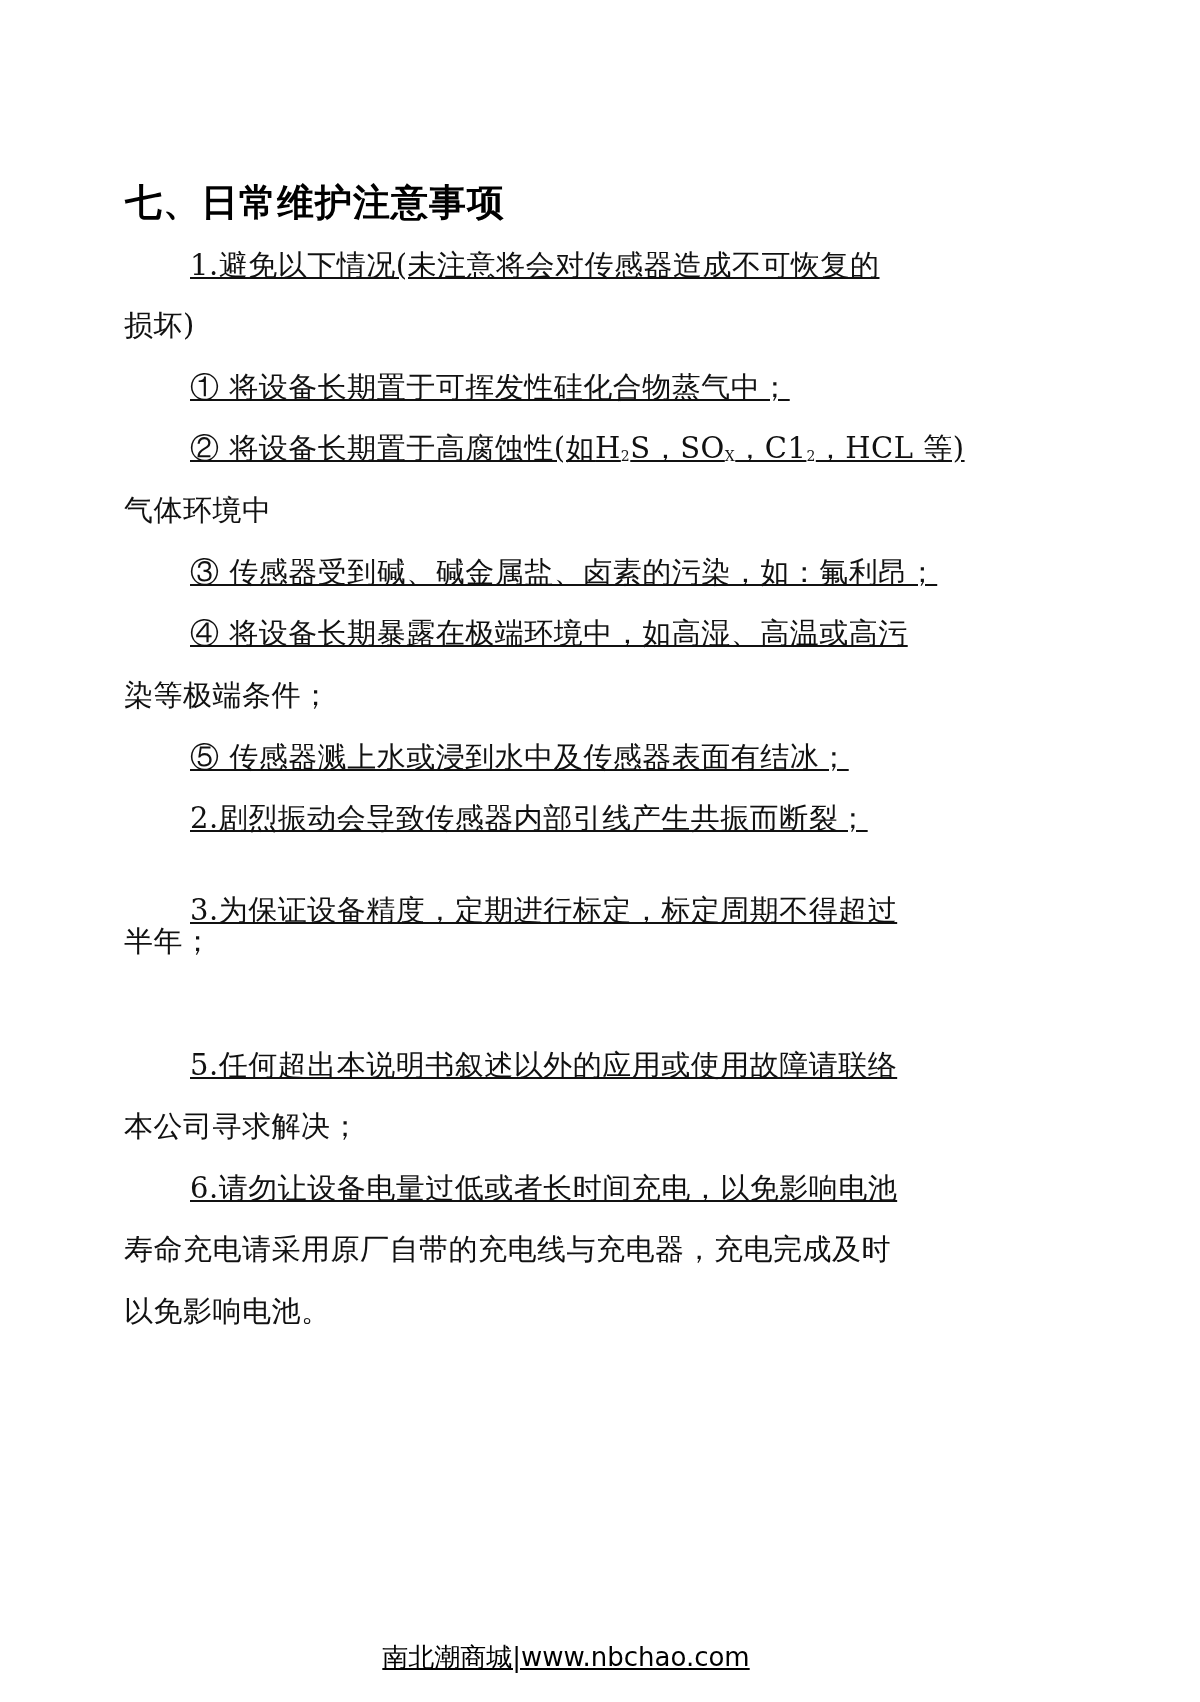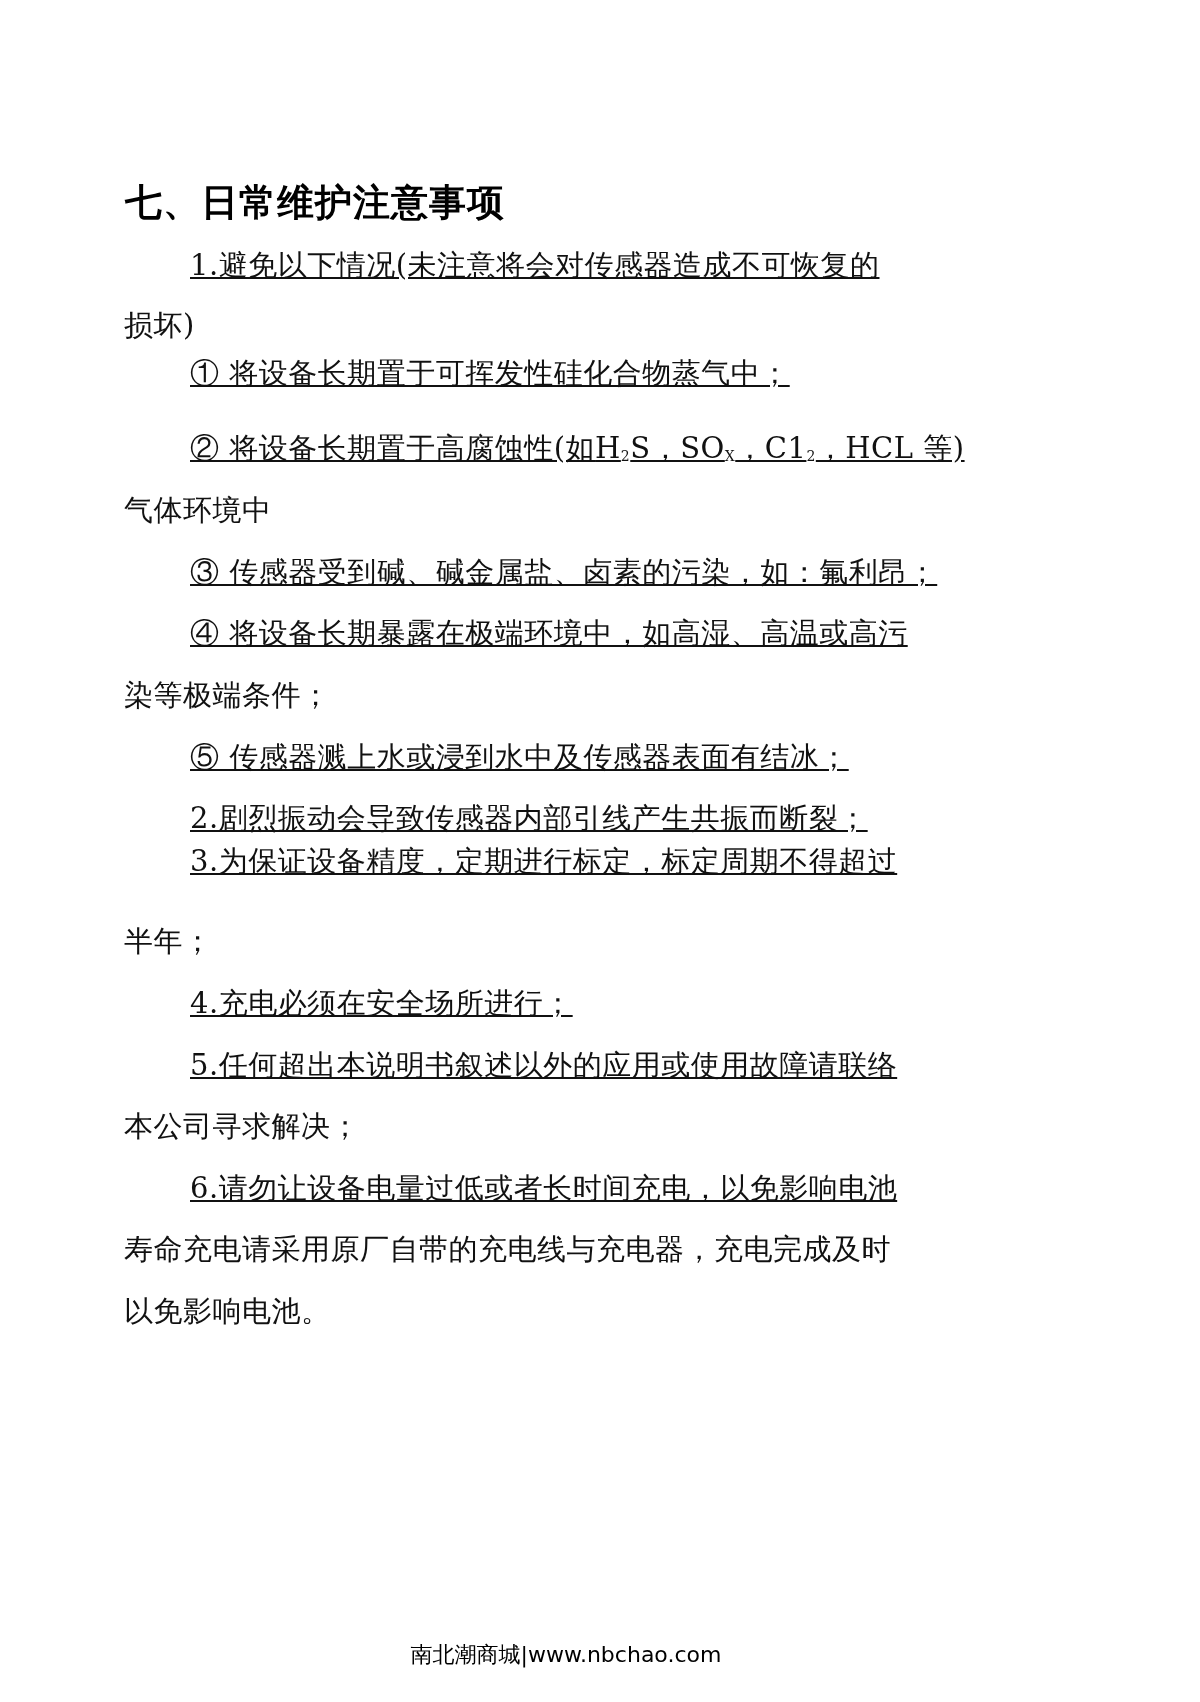--- a/index.html
+++ b/index.html
@@ -7,49 +7,48 @@
            font-family: "DejaVu Serif", "Liberation Serif", serif; color: #111; }
     .page { position: absolute; left: 0; top: 0; width: 1200px; height: 1702px; }
     .title { position: absolute; left: 125px; top: 178px; font-family: Liberation Serif, serif;
              font-weight: bold; font-size: 37px; letter-spacing: 1px; color: #000; }
     .line { position: absolute; font-size: 29px; line-height: 40px; white-space: nowrap; color: #111;
             letter-spacing: 0.5px; }
     .indent { left: 190px; text-decoration: underline; }
     .flush { left: 124px; text-align: right; }
     sub { font-size: 14px; vertical-align: -3px; }
     .footer { position: absolute; left: 0; width: 1132px; top: 1640px; text-align: center;
-              font-family: "DejaVu Sans", sans-serif; font-size: 22px; color: #000; }
+              font-family: "DejaVu Sans", sans-serif; font-size: 26px; color: #000; text-decoration: underline; }
   </style>
 </head>
 <body>
 
 <div class="page">
   <div class="title">七、日常维护注意事项</div>
 
   <div class="line indent" style="top:245px">1.避免以下情况(未注意将会对传感器造成不可恢复的</div>
   <div class="line flush" style="top:305px">损坏)</div>
 
-  <div class="line indent" style="top:353px">① 将设备长期置于可挥发性硅化合物蒸气中；</div>
+  <div class="line indent" style="top:367px">① 将设备长期置于可挥发性硅化合物蒸气中；</div>
 
   <div class="line indent" style="top:428px"><span>② 将设备长期置于高腐蚀性(如</span><span>H</span><sub>2</sub><span>S，SO</span><sub>X</sub><span>，C1</span><sub>2</sub><span>，HCL 等)</span></div>
   <div class="line flush" style="top:490px">气体环境中</div>
 
   <div class="line indent" style="top:552px">③ 传感器受到碱、碱金属盐、卤素的污染，如：氟利昂；</div>
 
   <div class="line flush" style="top:675px">染等极端条件；</div>
   <div class="line indent" style="top:613px">④ 将设备长期暴露在极端环境中，如高湿、高温或高污</div>
 
   <div class="line indent" style="top:737px">⑤ 传感器溅上水或浸到水中及传感器表面有结冰；</div>
 
   <div class="line indent" style="top:798px">2.剧烈振动会导致传感器内部引线产生共振而断裂；</div>
 
-  <div class="line indent" style="top:841px">3.为保证设备精度，定期进行标定，标定周期不得超过</div>
+  <div class="line indent" style="top:890px">3.为保证设备精度，定期进行标定，标定周期不得超过</div>
   <div class="line flush" style="top:921px">半年；</div>
 
-  <div class="line indent" style="top:983px">4.充电必须在安全场所进行；</div>
 
   <div class="line indent" style="top:1045px">5.任何超出本说明书叙述以外的应用或使用故障请联络</div>
   <div class="line flush" style="top:1106px">本公司寻求解决；</div>
 
   <div class="line indent" style="top:1168px">6.请勿让设备电量过低或者长时间充电，以免影响电池</div>
   <div class="line flush" style="top:1229px">寿命充电请采用原厂自带的充电线与充电器，充电完成及时</div>
   <div class="line flush" style="top:1291px">以免影响电池。</div>
 
   <div class="footer">南北潮商城|www.nbchao.com</div>
 </div>

